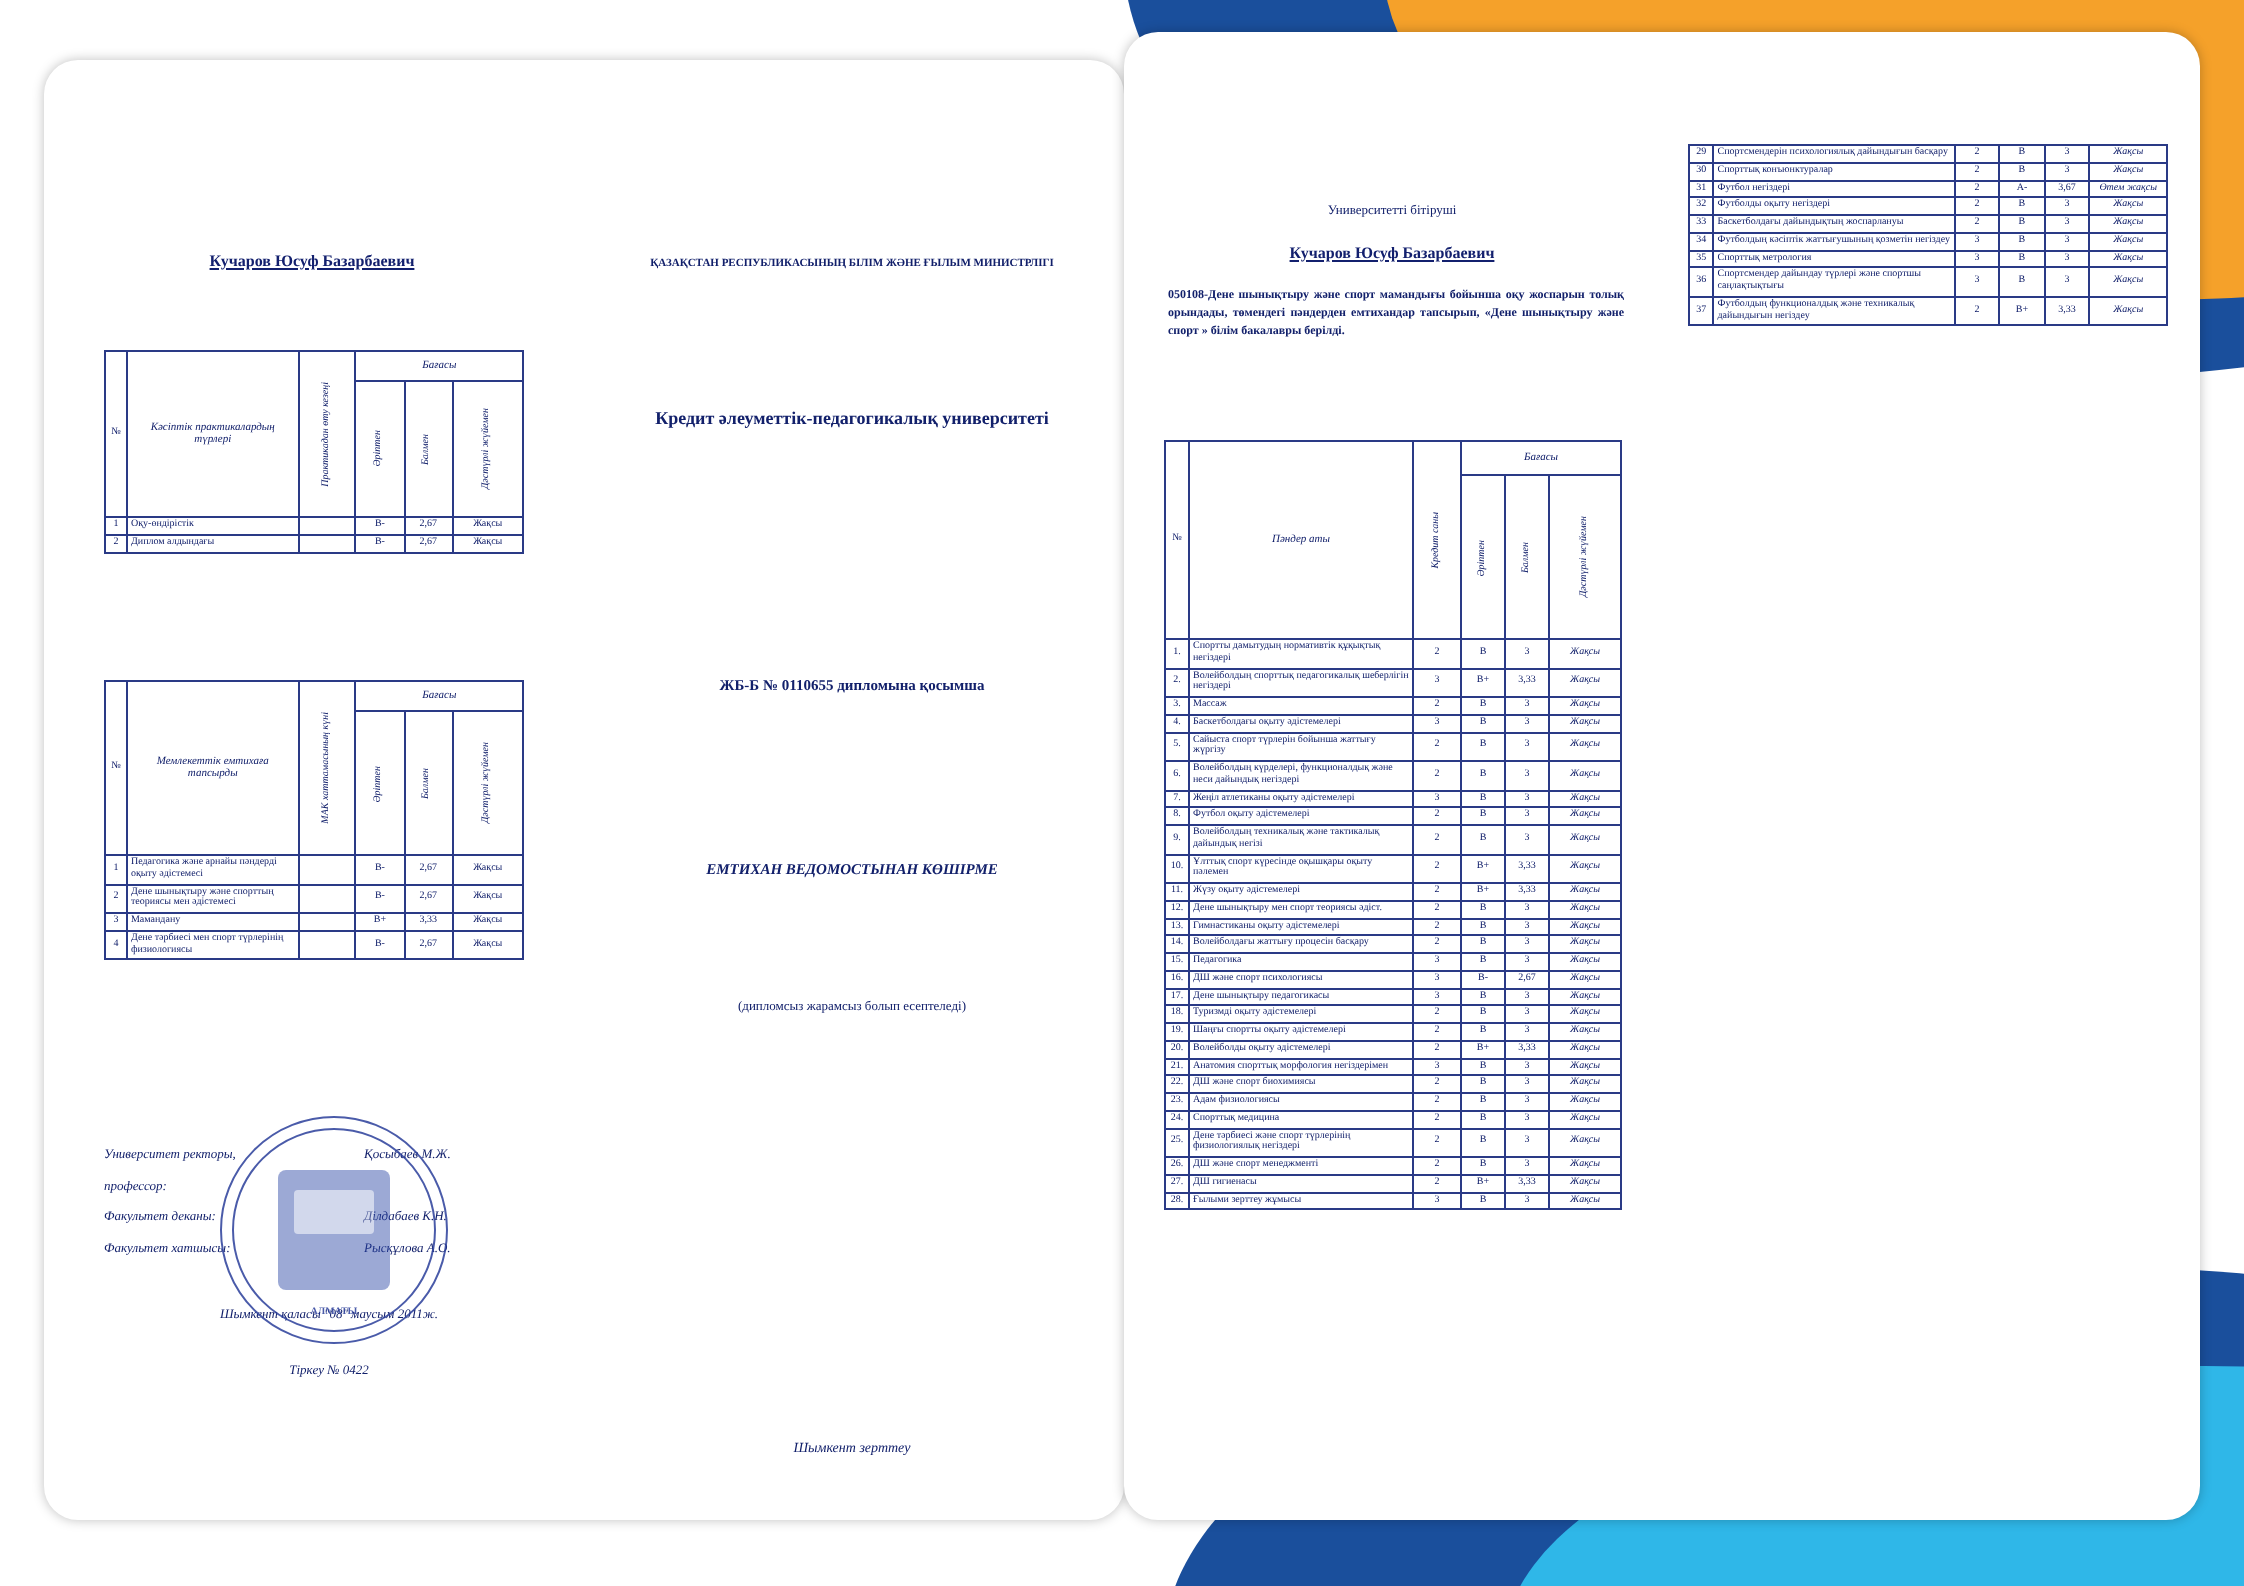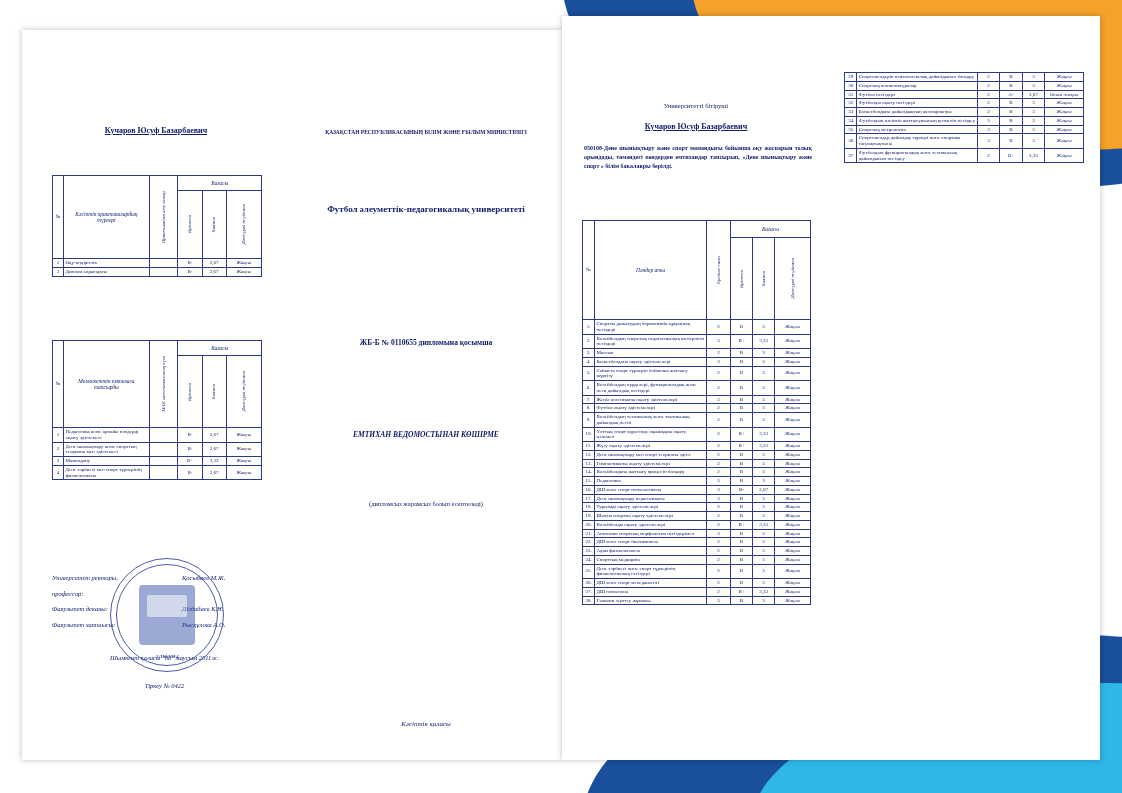--- a/index.html
+++ b/index.html
@@ -72,20 +72,21 @@
     width: 22px;
     background: #ffffff;
   }
 
   
   .page {
     position: absolute;
     background: #ffffff;
     box-shadow: 0 0 6px rgba(0,0,0,.25);
     overflow: hidden;
+    border-radius: 17px;
   }
   .page-a { left: 22px;  top: 30px;  width: 540px; height: 730px; }
   .page-b { left: 562px; top: 16px;  width: 538px; height: 744px; }
 
   .halfpage {
     position: absolute;
     top: 0; bottom: 0;
   }
 
   .hp-1 { left: 0;    width: 268px; }
@@ -395,25 +396,25 @@
     </div>
 
     <div class="stamp">
       <div class="stamp-core"></div>
       <div class="stamp-txt">АЛМАТЫ</div>
     </div>
   </div>
 
   <div class="halfpage hp-2">
     <div class="inner tp tp-min">ҚАЗАҚСТАН РЕСПУБЛИКАСЫНЫҢ БІЛІМ ЖӘНЕ ҒЫЛЫМ МИНИСТРЛІГІ</div>
-    <div class="inner tp tp-uni">Футбол әлеуметтік-педагогикалық университеті</div>
+    <div class="inner tp tp-uni">Кредит әлеуметтік-педагогикалық университеті</div>
     <div class="inner tp tp-dip">ЖБ-Б № 0110655 дипломына қосымша</div>
     <div class="inner tp tp-vedom">ЕМТИХАН  ВЕДОМОСТЫНАН КӨШІРМЕ</div>
     <div class="inner tp tp-note">(дипломсыз  жарамсыз болып есептеледі)</div>
-    <div class="inner tp tp-city">Кәсіптік қаласы</div>
+    <div class="inner tp tp-city">Шымкент зерттеу</div>
   </div>
 </div>
 
 <div class="page page-b">
 
   <div class="halfpage hp-3">
     <div class="inner b-head1 ctr">Университетті бітіруші</div>
     <div class="inner b-name name-title">Кучаров Юсуф Базарбаевич</div>
     <div class="inner b-para">050108-Дене шынықтыру және спорт  мамандығы бойынша оқу жоспарын толық орындады, төмендегі пәндерден емтихандар тапсырып, «Дене шынықтыру және спорт » білім бакалавры берілді.</div>
 

